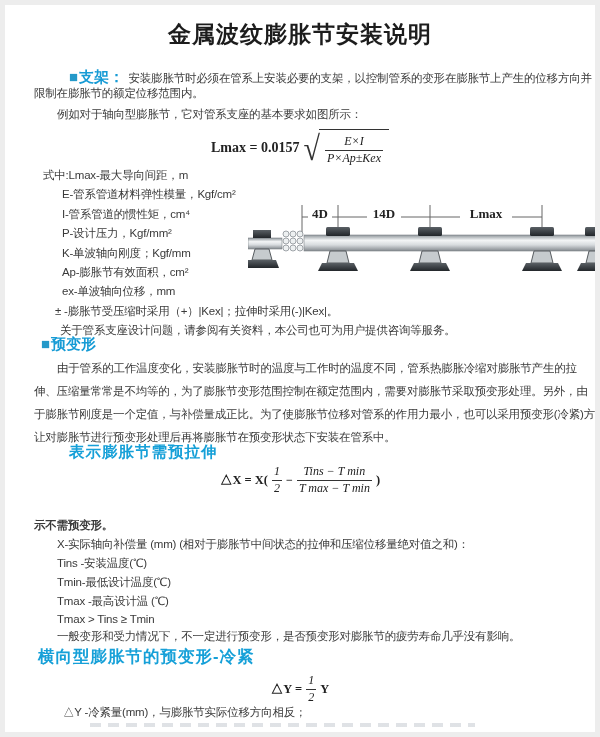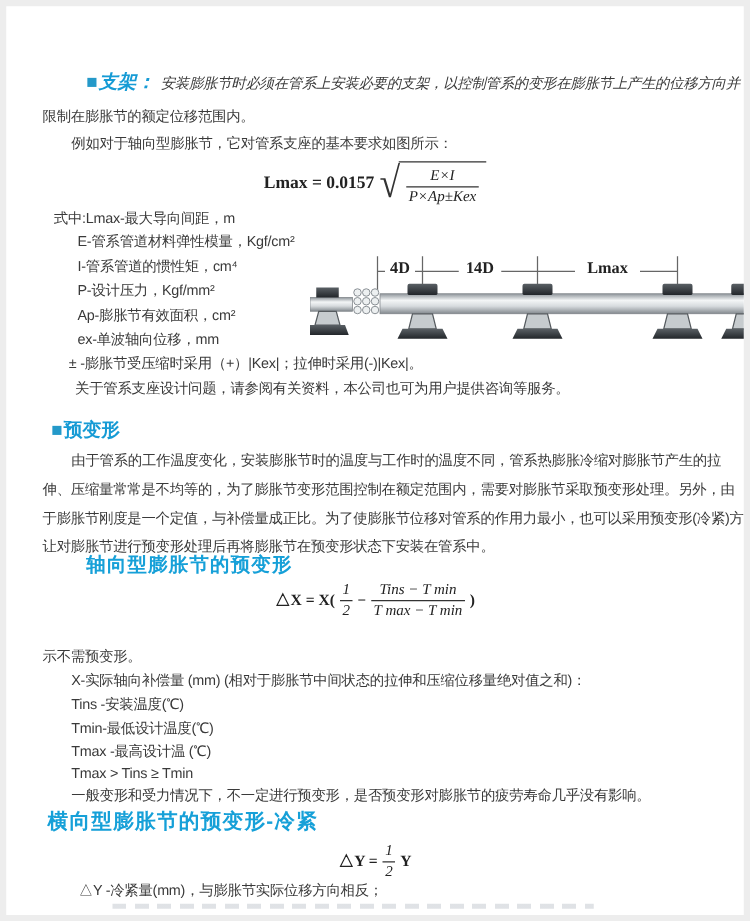--- a/index.html
+++ b/index.html
@@ -34,22 +34,23 @@
   .defs .ind3{margin-left:17px;}
   .sliver{height:4px;opacity:.45;
     background:repeating-linear-gradient(90deg,#b9bfc7 0 11px,transparent 11px 18px);}
   svg text{font-family:"Liberation Serif",serif;font-weight:bold;fill:#222;}
 </style>
 </head>
 <body>
 
 <div class="page">
 
+  <div class="abs doc-title">金属波纹膨胀节安装说明</div>
 
-  <div class="abs" style="left:64px;top:51px;font-style:italic;">
+  <div class="abs" style="left:64px;top:63px;">
     <span class="bullet">■</span><span class="sec-head">支架：</span>
     <span class="body-txt">安装膨胀节时必须在管系上安装必要的支架，以控制管系的变形在膨胀节上产生的位移方向并</span>
   </div>
   <div class="abs body-txt" style="left:29px;top:81px;">限制在膨胀节的额定位移范围内。</div>
   <div class="abs body-txt" style="left:52px;top:102px;">例如对于轴向型膨胀节，它对管系支座的基本要求如图所示：</div>
 
   <div class="abs formula" style="top:124px;">
     <span class="f-lhs">Lmax = 0.0157</span>
     <span class="sqrt-sign">√</span>
     <span class="radicand">
@@ -58,20 +59,21 @@
         <span class="den">P×Ap±Kex</span>
       </span>
     </span>
   </div>
 
   <div class="abs defs body-txt" style="left:38px;top:161px;">
     <div class="d">式中:Lmax-最大导向间距，m</div>
     <div class="d ind">E-管系管道材料弹性模量，Kgf/cm²</div>
     <div class="d ind">I-管系管道的惯性矩，cm⁴</div>
     <div class="d ind">P-设计压力，Kgf/mm²</div>
+    <div class="d ind">K-单波轴向刚度；Kgf/mm</div>
     <div class="d ind">Ap-膨胀节有效面积，cm²</div>
     <div class="d ind">ex-单波轴向位移，mm</div>
     <div class="d ind2">± -膨胀节受压缩时采用（+）|Kex|；拉伸时采用(-)|Kex|。</div>
     <div class="d ind3">关于管系支座设计问题，请参阅有关资料，本公司也可为用户提供咨询等服务。</div>
   </div>
 
   <svg class="abs" style="left:243px;top:192px;" width="352" height="96" viewBox="0 0 352 96">
     <defs>
       <linearGradient id="pipeG" x1="0" y1="0" x2="0" y2="1">
         <stop offset="0" stop-color="#8f969b"></stop>
@@ -132,37 +134,37 @@
   </svg>
 
   <div class="abs" style="left:36px;top:330px;">
     <span class="bullet">■</span><span class="sec-head">预变形</span>
   </div>
   <div class="abs body-txt" style="left:52px;top:356px;">由于管系的工作温度变化，安装膨胀节时的温度与工作时的温度不同，管系热膨胀冷缩对膨胀节产生的拉</div>
   <div class="abs body-txt" style="left:29px;top:379px;">伸、压缩量常常是不均等的，为了膨胀节变形范围控制在额定范围内，需要对膨胀节采取预变形处理。另外，由</div>
   <div class="abs body-txt" style="left:29px;top:402px;">于膨胀节刚度是一个定值，与补偿量成正比。为了使膨胀节位移对管系的作用力最小，也可以采用预变形(冷紧)方</div>
   <div class="abs body-txt" style="left:29px;top:425px;">让对膨胀节进行预变形处理后再将膨胀节在预变形状态下安装在管系中。</div>
 
-  <div class="abs sub-head" style="left:64px;top:437px;">轴向型膨胀节的预变形</div>
+  <div class="abs sub-head" style="left:64px;top:437px;">表示膨胀节需预拉伸</div>
 
   <div class="abs formula" style="top:459px;">
     <span class="f-lhs" style="font-size:12.5px;">△X = X(</span>
     <span class="frac">
       <span class="num">1</span>
       <span class="den">2</span>
     </span>
     <span class="f-lhs" style="font-size:12px;">−</span>
     <span class="frac">
       <span class="num">Tins − T min</span>
       <span class="den">T max − T min</span>
     </span>
     <span class="f-lhs" style="font-size:12.5px;">)</span>
   </div>
 
-  <div class="abs body-txt" style="left:29px;top:513px;">示不需预变形。</div>
+  <div class="abs body-txt" style="left:29px;top:513px;font-weight:bold;">示不需预变形。</div>
   <div class="abs body-txt" style="left:52px;top:532px;">X-实际轴向补偿量 (mm) (相对于膨胀节中间状态的拉伸和压缩位移量绝对值之和)：</div>
   <div class="abs body-txt" style="left:52px;top:551px;">Tins -安装温度(℃)</div>
   <div class="abs body-txt" style="left:52px;top:570px;">Tmin-最低设计温度(℃)</div>
   <div class="abs body-txt" style="left:52px;top:589px;">Tmax -最高设计温 (℃)</div>
   <div class="abs body-txt" style="left:52px;top:608px;">Tmax &gt; Tins ≥ Tmin</div>
   <div class="abs body-txt" style="left:52px;top:624px;">一般变形和受力情况下，不一定进行预变形，是否预变形对膨胀节的疲劳寿命几乎没有影响。</div>
 
   <div class="abs sub-head2" style="left:33px;top:641px;">横向型膨胀节的预变形-冷紧</div>
 
   <div class="abs formula" style="top:668px;">

